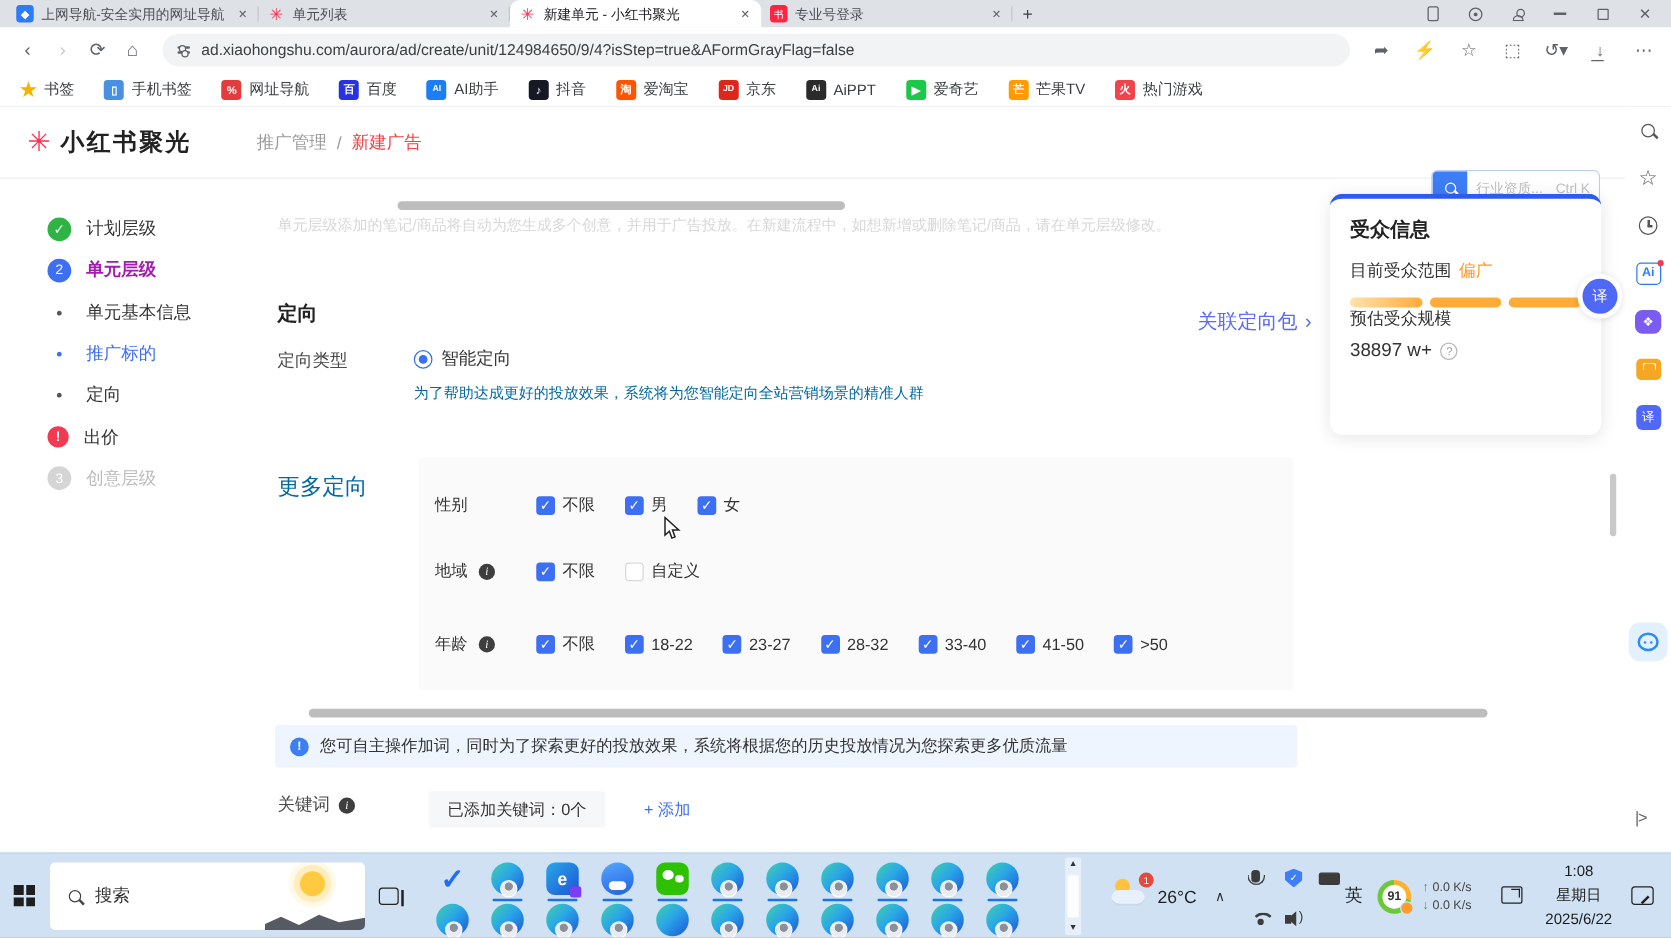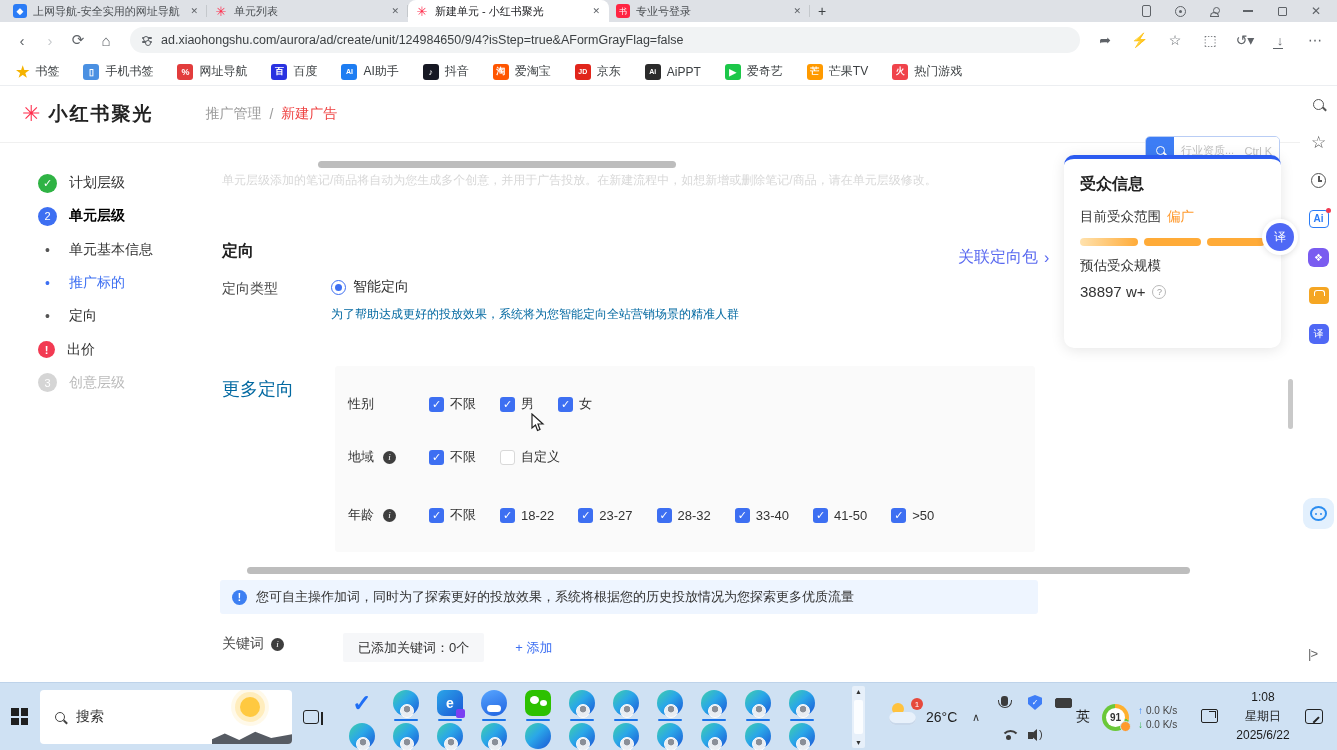--- a/index.html
+++ b/index.html
@@ -65,21 +65,21 @@
 
   #page-body{position:absolute;top:57px;left:0;right:0;bottom:0;}
 
   
   #steps{position:absolute;left:0;top:0;width:200px;height:100%;}
   .step-row{position:absolute;left:38px;display:flex;align-items:center;gap:12px;font-size:14px;height:20px;}
   .step-ico{width:19px;height:19px;border-radius:50%;display:flex;align-items:center;justify-content:center;color:#fff;font-size:11px;flex:none;}
   .k-done{background:#2fb344;} .k-cur{background:#3d6ff2;} .k-pend{background:#d5d5d5;} .k-err{background:#f23a52;width:17px;height:17px;font-weight:bold;}
   .bullet{width:19px;text-align:center;color:#555;font-size:14px;}
   .bullet.blue{color:#3d6ff2;}
-  .lbl-cur{color:#000000;font-weight:bold;} .lbl-blue{color:#3d6ff2;} .lbl-dim{color:#bbb;}
+  .lbl-cur{color:#a21caf;font-weight:bold;} .lbl-blue{color:#3d6ff2;} .lbl-dim{color:#bbb;}
 
   
   .hscroll{position:absolute;height:7px;border-radius:4px;background:#bdbdbd;}
   #fade-note{position:absolute;left:222px;top:29px;width:730px;font-size:12px;color:#d8d8d8;white-space:nowrap;overflow:hidden;}
   #sec-title{position:absolute;left:222px;top:98px;font-size:16px;font-weight:bold;color:#222;}
   #link-pkg{position:absolute;left:958px;top:104px;font-size:16px;color:#5a6af0;display:flex;gap:6px;align-items:center;}
   #row-type-label{position:absolute;left:222px;top:137px;font-size:14px;color:#4a4a4a;}
   #radio-row{position:absolute;left:331px;top:135px;display:flex;align-items:center;gap:7px;font-size:14px;color:#333;}
   .radio{width:15px;height:15px;border-radius:50%;border:1.5px solid #3d6ff2;display:flex;align-items:center;justify-content:center;}
   .radio::after{content:"";width:7px;height:7px;border-radius:50%;background:#3d6ff2;}
@@ -103,21 +103,21 @@
 
   
   #aud-card{position:absolute;left:1064px;top:12px;width:217px;height:193px;background:#fff;border-radius:10px;border-top:4px solid #2b5bf0;box-shadow:0 2px 14px rgba(0,0,0,.10);padding:15px 16px 0;}
   #aud-title{font-size:16px;font-weight:bold;color:#222;}
   #aud-range{margin-top:13px;font-size:13.5px;color:#333;}
   #aud-range b{color:#ff9a2e;font-weight:normal;margin-left:6px;}
   #aud-bars{margin-top:12px;display:flex;gap:6px;}
   #aud-bars i{display:block;height:8px;width:58px;border-radius:4px;background:#ffab38;}
   #aud-bars i:first-child{background:linear-gradient(90deg,#ffe2ae,#ffab38);}
   #aud-scale{margin-top:8px;display:flex;justify-content:space-between;font-size:11.5px;color:#9b9b9b;padding-bottom:11px;border-bottom:1px solid #f1f1f1;}
-  #aud-est-label{margin-top:11px;font-size:13.5px;color:#333;}
+  #aud-est-label{margin-top:0;font-size:13.5px;color:#333;}
   #aud-est{margin-top:8px;font-size:15px;color:#333;display:flex;align-items:center;gap:7px;}
   .qmark{width:14px;height:14px;border-radius:50%;border:1px solid #b9b9b9;color:#9b9b9b;font-size:9px;display:flex;align-items:center;justify-content:center;}
   #float-trans-bg{position:absolute;left:1262px;top:76px;width:36px;height:36px;border-radius:50%;background:#fff;box-shadow:0 1px 6px rgba(0,0,0,.12);}
   #float-trans{position:absolute;left:1266px;top:80px;width:28px;height:28px;border-radius:50%;background:#4f68f5;color:#fff;font-size:12px;display:flex;align-items:center;justify-content:center;}
   #vscroll-thumb{position:absolute;left:1288px;top:236px;width:5px;height:50px;border-radius:3px;background:#c9c9c9;}
 
   
   #edge-side{position:absolute;right:0;top:0;width:37px;height:100%;background:#fff;}
   .es{position:absolute;left:8px;width:21px;height:21px;display:flex;align-items:center;justify-content:center;color:#555;}
   .mag-g{width:11px;height:11px;border:1.7px solid #555;border-radius:50%;position:relative;}

